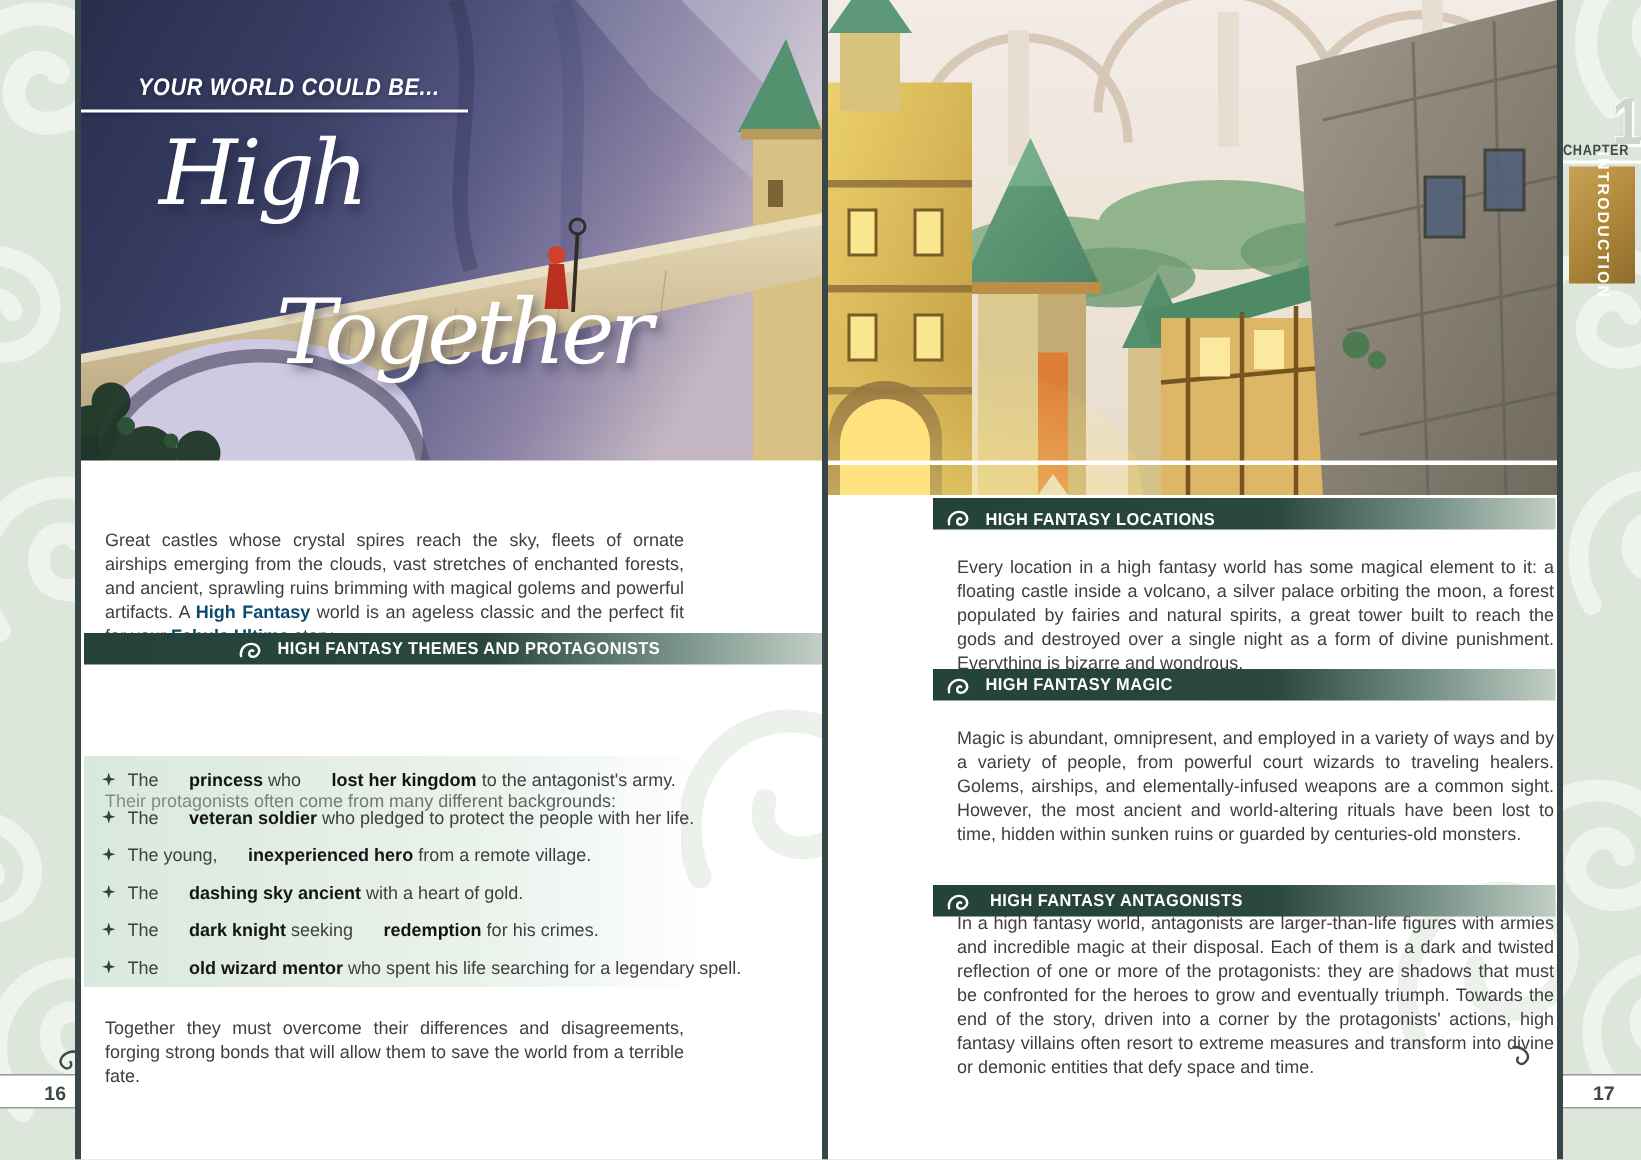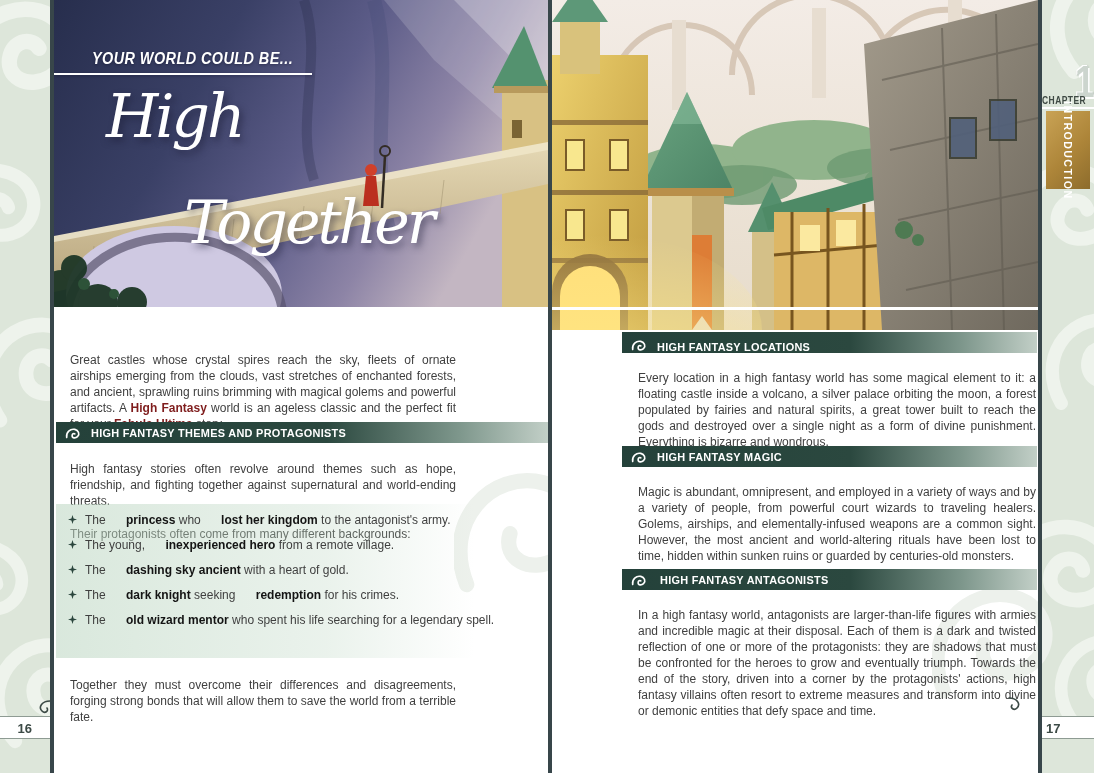--- a/index.html
+++ b/index.html
@@ -48,21 +48,21 @@
   }
   .bar-title{
     color:#fff;font-weight:bold;font-size:11.5px;letter-spacing:.3px;
     display:inline-block;transform:scaleX(.95);transform-origin:left;white-space:nowrap;
   }
   
   .para{
     position:absolute;font-size:12px;line-height:16px;color:#3f3f3f;
     text-align:justify;z-index:2;
   }
-  .para b{color:#7f1d1d;}
+  .para b{color:#0c4a6e;}
   
   .bullet-panel{
     position:absolute;z-index:2;padding-top:8px;
     background:linear-gradient(90deg,rgba(186,213,192,.55) 0%,rgba(186,213,192,.3) 55%,rgba(186,213,192,0) 85%);
   }
   .bullet-row{display:flex;align-items:flex-start;height:25px;padding-left:12px;}
   .bullet-star{flex:0 0 auto;margin:3px 8px 0 0;}
   .bullet-text{font-size:12px;line-height:16px;color:#3f3f3f;}
   .bullet-text b{color:#141414;padding-left:17px;}
   
@@ -85,22 +85,22 @@
   .intro-tab span{
     writing-mode:vertical-rl;color:#fff;font-weight:bold;font-size:10.5px;
     letter-spacing:1.5px;white-space:nowrap;
   }
   
   .num-band{
     position:absolute;top:716px;height:23px;background:#fff;z-index:8;
     border-top:1px solid #8e9b93;border-bottom:1px solid #8e9b93;
     font-weight:bold;font-size:13px;color:#3c4a46;line-height:23px;
   }
-  .num-left{left:0;width:50px;text-align:right;padding-right:18px;box-sizing:border-box;}
-  .num-right{left:1042px;width:52px;text-align:left;padding-left:4px;box-sizing:border-box;}
+  .num-left{left:0;width:50px;text-align:right;padding-right:6px;box-sizing:border-box;}
+  .num-right{left:1042px;width:52px;text-align:left;padding-left:20px;box-sizing:border-box;}
   .corner-flourish{position:absolute;z-index:8;}
 </style>
 </head>
 <body>
 
 <svg class="bg-flourishes" width="1094" height="773" viewBox="0 0 1094 773">
   <defs>
     <g id="curl">
       <path d="M10,90 C-10,40 30,0 70,10 C100,18 105,55 80,70 C60,82 38,70 44,50 C48,36 64,34 70,44" fill="none" stroke="#eef3ec" stroke-width="14" stroke-linecap="round"></path>
     </g>
@@ -179,36 +179,41 @@
 
   <div class="hero-text">
     <div class="kicker">YOUR WORLD COULD BE...</div>
     <div class="kicker-rule"></div>
     <div class="script-word script-1">High</div>
     <div class="script-word script-2">Together</div>
   </div>
 
   <p class="para" style="left:16px;top:340px;width:386px;"><span>Great castles whose crystal spires reach the sky, fleets of ornate airships emerging from the clouds, vast stretches of enchanted forests, and ancient, sprawling ruins brimming with magical golems and powerful artifacts. A </span><b>High Fantasy</b><span> world is an ageless classic and the perfect fit for your </span><b>Fabula Ultima</b><span> story.</span></p>
 
-  <div class="section-bar" style="left:2px;right:0;top:422px;">
+  <div class="section-bar" style="left:2px;right:0;top:422px;justify-content:center;">
     <svg width="18" height="16" viewBox="0 0 20 16">
       <path d="M3,13 C2,7 7,3 12,4 C16,5 18,9 15,12 C13,14 9,14 9,11 C9,9 11,8 12,9" stroke="#ffffff" stroke-width="1.8" fill="none" stroke-linecap="round"></path>
     </svg>
     <span class="bar-title">HIGH FANTASY THEMES AND PROTAGONISTS</span>
   </div>
 
-  <p class="para" style="left:16px;top:449px;width:386px;">High fantasy stories often revolve around themes such as hope, friendship, and fighting together against supernatural and world-ending threats.</p>
   <p class="para" style="left:16px;top:482px;width:386px;margin-top:44px;">Their protagonists often come from many different backgrounds:</p>
 
   <div class="bullet-panel" style="left:2px;right:0;top:504px;height:146px;">
     <div class="bullet-row">
       <svg class="bullet-star" width="9" height="9" viewBox="0 0 10 10">
           <path d="M5,0 L6.2,3.8 L10,5 L6.2,6.2 L5,10 L3.8,6.2 L0,5 L3.8,3.8 Z" fill="#2a453c"></path>
         </svg>
       <span class="bullet-text"><span>The </span><b>princess</b><span> who </span><b>lost her kingdom</b><span> to the antagonist's army.</span></span>
+    </div>
+    <div class="bullet-row">
+      <svg class="bullet-star" width="9" height="9" viewBox="0 0 10 10">
+          <path d="M5,0 L6.2,3.8 L10,5 L6.2,6.2 L5,10 L3.8,6.2 L0,5 L3.8,3.8 Z" fill="#2a453c"></path>
+        </svg>
+      <span class="bullet-text"><span>The </span><b>veteran soldier</b><span> who pledged to protect the people with her life.</span></span>
     </div>
     <div class="bullet-row">
       <svg class="bullet-star" width="9" height="9" viewBox="0 0 10 10">
           <path d="M5,0 L6.2,3.8 L10,5 L6.2,6.2 L5,10 L3.8,6.2 L0,5 L3.8,3.8 Z" fill="#2a453c"></path>
         </svg>
       <span class="bullet-text"><span>The young, </span><b>inexperienced hero</b><span> from a remote village.</span></span>
     </div>
     <div class="bullet-row">
       <svg class="bullet-star" width="9" height="9" viewBox="0 0 10 10">
           <path d="M5,0 L6.2,3.8 L10,5 L6.2,6.2 L5,10 L3.8,6.2 L0,5 L3.8,3.8 Z" fill="#2a453c"></path>
@@ -345,21 +350,21 @@
   <p class="para" style="left:86px;top:358px;width:398px;">Every location in a high fantasy world has some magical element to it: a floating castle inside a volcano, a silver palace orbiting the moon, a forest populated by fairies and natural spirits, a great tower built to reach the gods and destroyed over a single night as a form of divine punishment. Everything is bizarre and wondrous.</p>
 
   <div class="section-bar" style="left:70px;right:1px;top:446px;">
     <svg width="18" height="16" viewBox="0 0 20 16">
       <path d="M3,13 C2,7 7,3 12,4 C16,5 18,9 15,12 C13,14 9,14 9,11 C9,9 11,8 12,9" stroke="#ffffff" stroke-width="1.8" fill="none" stroke-linecap="round"></path>
     </svg>
     <span class="bar-title">HIGH FANTASY MAGIC</span>
   </div>
   <p class="para" style="left:86px;top:472px;width:398px;">Magic is abundant, omnipresent, and employed in a variety of ways and by a variety of people, from powerful court wizards to traveling healers. Golems, airships, and elementally-infused weapons are a common sight. However, the most ancient and world-altering rituals have been lost to time, hidden within sunken ruins or guarded by centuries-old monsters.</p>
 
-  <div class="section-bar" style="left:70px;right:1px;top:569px;gap:12px;">
+  <div class="section-bar" style="left:70px;right:1px;top:590px;gap:12px;">
     <svg width="18" height="16" viewBox="0 0 20 16">
       <path d="M3,13 C2,7 7,3 12,4 C16,5 18,9 15,12 C13,14 9,14 9,11 C9,9 11,8 12,9" stroke="#ffffff" stroke-width="1.8" fill="none" stroke-linecap="round"></path>
     </svg>
     <span class="bar-title">HIGH FANTASY ANTAGONISTS</span>
   </div>
   <p class="para" style="left:86px;top:595px;width:398px;">In a high fantasy world, antagonists are larger-than-life figures with armies and incredible magic at their disposal. Each of them is a dark and twisted reflection of one or more of the protagonists: they are shadows that must be confronted for the heroes to grow and eventually triumph. Towards the end of the story, driven into a corner by the protagonists' actions, high fantasy villains often resort to extreme measures and transform into divine or demonic entities that defy space and time.</p>
 </div>
 
 <div class="vbar vbar-left"></div>
 <div class="vbar vbar-spine"></div>

